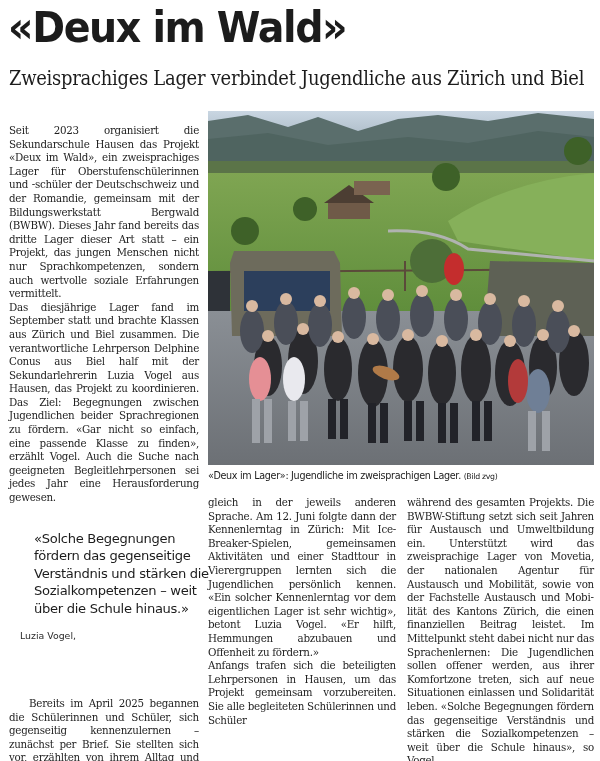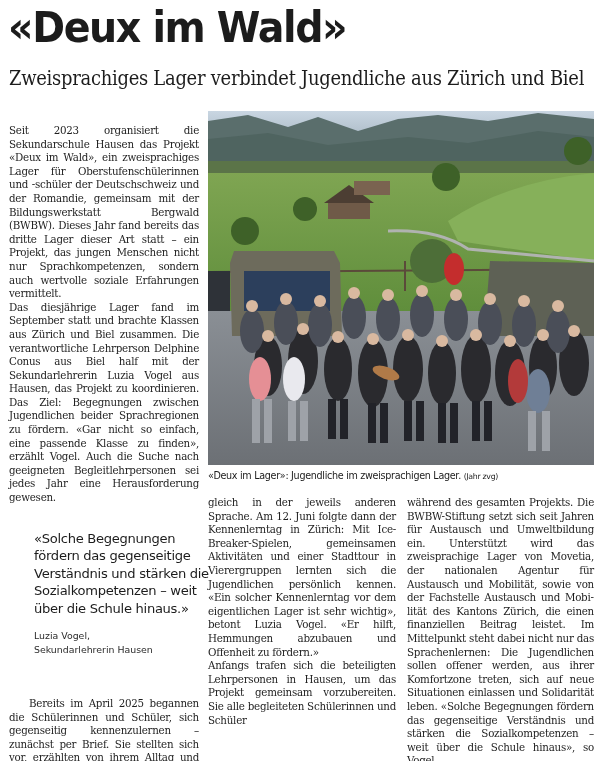--- a/index.html
+++ b/index.html
@@ -7,40 +7,39 @@
   .title { position: absolute; left: 8px; top: 2px; font-family: "DejaVu Sans", sans-serif; font-weight: bold; font-size: 43px; letter-spacing: -1.5px; line-height: 50px; color: #1c1c1c; transform: scaleX(0.92); transform-origin: left top; white-space: nowrap; }
   .subtitle { position: absolute; left: 9px; top: 66px; font-family: "DejaVu Serif", serif; font-size: 19.5px; line-height: 26px; color: #1c1c1c; white-space: nowrap; letter-spacing: -0.3px; transform: scaleX(0.92); transform-origin: left top; }
   .body { font-family: "DejaVu Serif", serif; font-size: 10.3px; line-height: 13.6px; text-align: justify; hyphens: manual; color: #1e1e1e; letter-spacing: -0.25px; margin: 0; }
   .col { position: absolute; }
   .col1 { left: 9px; top: 124px; width: 190px; }
   .col2 { left: 208px; top: 496px; width: 188px; }
   .col3 { left: 407px; top: 496px; width: 187px; }
   .sub-head { font-family: "DejaVu Sans", sans-serif; font-weight: bold; font-size: 10.2px; line-height: 13.5px; letter-spacing: -0.3px; margin: 0 0 5px 0; color: #1c1c1c; }
   .indent { text-indent: 20px; }
   .pull-quote { position: absolute; left: 20px; top: 516px; width: 178px; font-family: "DejaVu Sans", sans-serif; font-weight: normal; font-size: 13.1px; line-height: 17.4px; letter-spacing: -0.3px; color: #1c1c1c; margin: 14px; }
-  .quote-author { position: absolute; left: 20px; top: 629px; width: 180px; font-family: "DejaVu Sans", sans-serif; font-size: 9.4px; line-height: 13.6px; color: #2a2a2a; margin-left: 14px; }
+  .quote-author { position: absolute; left: 20px; top: 629px; width: 180px; font-family: "DejaVu Sans", sans-serif; font-size: 9.4px; line-height: 13.6px; color: #2a2a2a; }
   .photo { position: absolute; left: 208px; top: 111px; width: 386px; height: 354px; overflow: hidden; background: #6f8a55; }
   .caption { position: absolute; left: 208px; top: 469px; width: 392px; font-family: "DejaVu Sans", sans-serif; font-size: 9.6px; line-height: 13px; letter-spacing: -0.3px; color: #1c1c1c; white-space: nowrap; }
   .caption .credit { font-size: 7.8px; }
 </style>
 </head>
 <body>
 
 <div class="title">«Deux im Wald»</div>
 <div class="subtitle">Zweisprachiges Lager verbindet Jugendliche aus Zürich und Biel</div>
 
 <div class="col col1">
   <p class="body">Seit 2023 organisiert die Sekundarschule Hausen das Projekt «Deux im Wald», ein zweisprachiges Lager für Oberstufen­schülerinnen und -schüler der Deutsch­schweiz und der Romandie, gemeinsam mit der Bildungswerkstatt Bergwald (BWBW). Dieses Jahr fand bereits das dritte Lager dieser Art statt – ein Projekt, das jungen Menschen nicht nur Sprach­kompetenzen, sondern auch wertvolle soziale Erfahrungen vermittelt.</p>
   <p class="body">Das diesjährige Lager fand im September statt und brachte Klassen aus Zürich und Biel zusammen. Die verantwortli­che Lehrperson Delphine Conus aus Biel half mit der Sekundarlehrerin Luzia Vogel aus Hausen, das Projekt zu koor­dinieren. Das Ziel: Begegnungen zwi­schen Jugendlichen beider Sprachregio­nen zu fördern. «Gar nicht so einfach, eine passende Klasse zu finden», erzählt Vogel. Auch die Suche nach geeigneten Begleitlehrpersonen sei jedes Jahr eine Herausforderung gewesen.</p>
 </div>
 
 <p class="pull-quote">«Solche Begegnungen fördern das gegenseitige Verständnis und stärken die Sozialkompetenzen – weit über die Schule hinaus.»</p>
 <div class="quote-author">
   <div>Luzia Vogel,</div>
-  <div>Sekundarlehrerin Hausen</div>
 </div>
 
 <div class="col" style="left:9px; top:697px; width:190px;">
   <p class="body indent">Bereits im April 2025 begannen die Schülerinnen und Schüler, sich gegen­seitig kennenzulernen – zunächst per Brief. Sie stellten sich vor, erzählten von ihrem Alltag und übten sich dabei</p>
 </div>
 
 <div class="photo" role="img" aria-label="Group photo of teenagers and teachers standing on a road in front of two canvas-covered vehicles, with green meadows, a farmhouse and mountains in the background">
   <svg width="386" height="354" viewBox="0 0 386 354" xmlns="http://www.w3.org/2000/svg">
     <defs>
       <linearGradient id="sky" x1="0" y1="0" x2="0" y2="1">
@@ -148,21 +147,21 @@
       <rect x="230" y="292" width="8" height="40"></rect>
         <rect x="242" y="292" width="8" height="40"></rect>
       <rect x="264" y="290" width="8" height="40"></rect>
         <rect x="276" y="290" width="8" height="40"></rect>
     </g>
     <ellipse cx="178" cy="262" rx="14" ry="6" fill="#b07a48" transform="rotate(20 178 262)"></ellipse>
   </svg>
 </div>
 <div class="caption">
   <span>«Deux im Lager»: Jugendliche im zweisprachigen Lager.</span>
-  <span class="credit">(Jahr zvg)</span>
+  <span class="credit">(Bild zvg)</span>
 </div>
 
 <div class="col col2">
   <p class="body">gleich in der jeweils anderen Sprache. Am 12. Juni folgte dann der Kennen­lerntag in Zürich: Mit Ice-Breaker-Spie­len, gemeinsamen Aktivitäten und einer Stadttour in Vierergruppen lern­ten sich die Jugendlichen persönlich kennen. «Ein solcher Kennenlerntag vor dem eigentlichen Lager ist sehr wichtig», betont Luzia Vogel. «Er hilft, Hemmungen abzubauen und Offenheit zu fördern.»</p>
   <p class="body">Anfangs trafen sich die beteiligten Lehr­personen in Hausen, um das Projekt gemeinsam vorzubereiten. Sie alle be­gleiteten Schülerinnen und Schüler</p>
 </div>
 
 <div class="col col3">
   <p class="body">während des gesamten Projekts. Die BWBW-Stiftung setzt sich seit Jahren für Austausch und Umweltbildung ein. Unterstützt wird das zweisprachige Lager von Movetia, der nationalen Agen­tur für Austausch und Mobilität, sowie von der Fachstelle Austausch und Mobi­lität des Kantons Zürich, die einen finan­ziellen Beitrag leistet. Im Mittelpunkt steht dabei nicht nur das Sprachenler­nen: Die Jugendlichen sollen offener werden, aus ihrer Komfortzone treten, sich auf neue Situationen einlassen und Solidarität leben. «Solche Begegnungen fördern das gegenseitige Verständnis und stärken die Sozialkompetenzen – weit über die Schule hinaus», so Vogel.</p>
 

